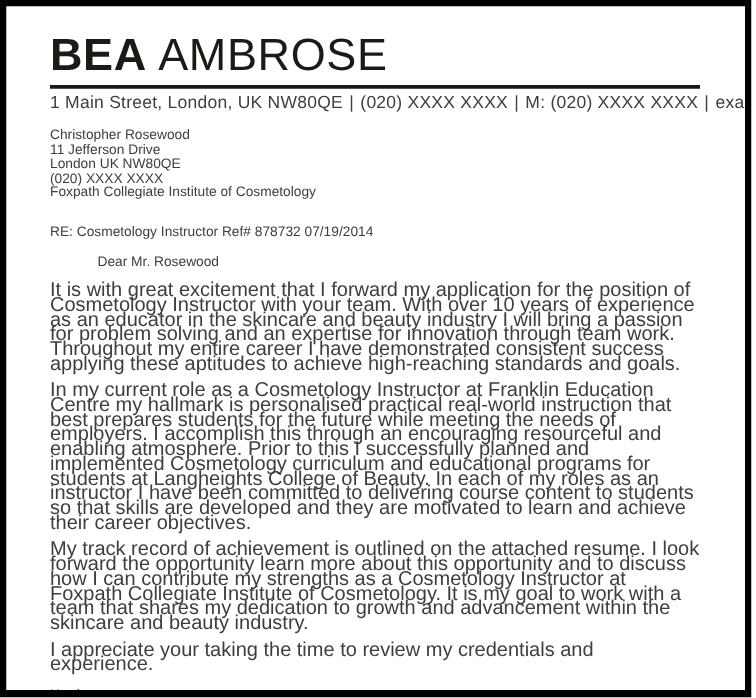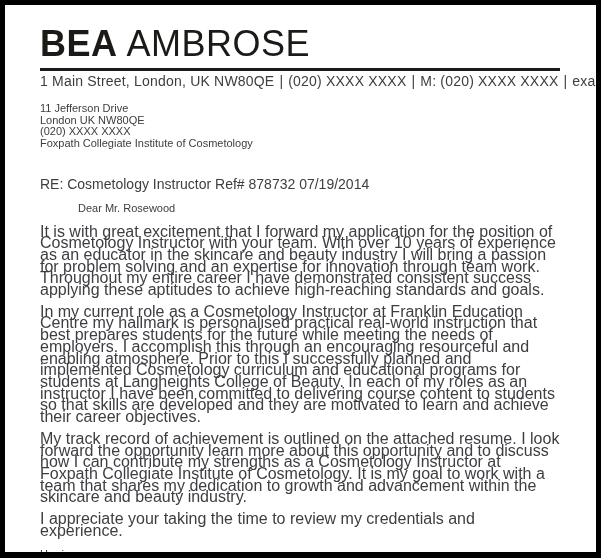--- a/index.html
+++ b/index.html
@@ -45,21 +45,21 @@
     white-space: nowrap;
   }
   .contact .sep { margin: 0 5px; color: #3d3d42; }
   
   .recipient {
     margin-top: 16px;
     font-size: 11px;
     line-height: 11.6px;
   }
   .recipient div { margin: 0; }
-  .subject   { margin-top: 30px; font-size: 14px; line-height: 11.6px; }
+  .subject   { margin-top: 20px; font-size: 11px; line-height: 11.6px; }
   .salutation{ margin-top: 12px; font-size: 11px; line-height: 11.6px; padding-left: 38px; }
   p.body-par {
     margin: 10px 0 0 0;
     font-size: 16px;
     line-height: 11.7px;
   }
   p.body-par.first { margin-top: 11px; }
   .closing   { margin-top: 13px; font-size: 11px; line-height: 11.6px; }
   .signature { margin-top: 8px; font-size: 10px; line-height: 11.6px; }
 </style>
@@ -72,20 +72,21 @@
     <h1 class="name">
       <span class="first">BEA</span><span class="last">AMBROSE</span>
     </h1>
     <div class="rule"></div>
     <div class="contact">
       <span>1 Main Street, London, UK NW80QE</span><span class="sep">|</span><span>(020) XXXX XXXX</span><span class="sep">|</span><span>M: (020) XXXX XXXX</span><span class="sep">|</span><span>example-email@email.com</span>
     </div>
   </header>
 
   <div class="recipient">
+    <div>Christopher Rosewood</div>
     <div>11 Jefferson Drive</div>
     <div>London UK NW80QE</div>
     <div>(020) XXXX XXXX</div>
     <div>Foxpath Collegiate Institute of Cosmetology</div>
   </div>
 
   <div class="subject">RE: Cosmetology Instructor Ref# 878732 07/19/2014</div>
 
   <div class="salutation">Dear Mr. Rosewood</div>
 

